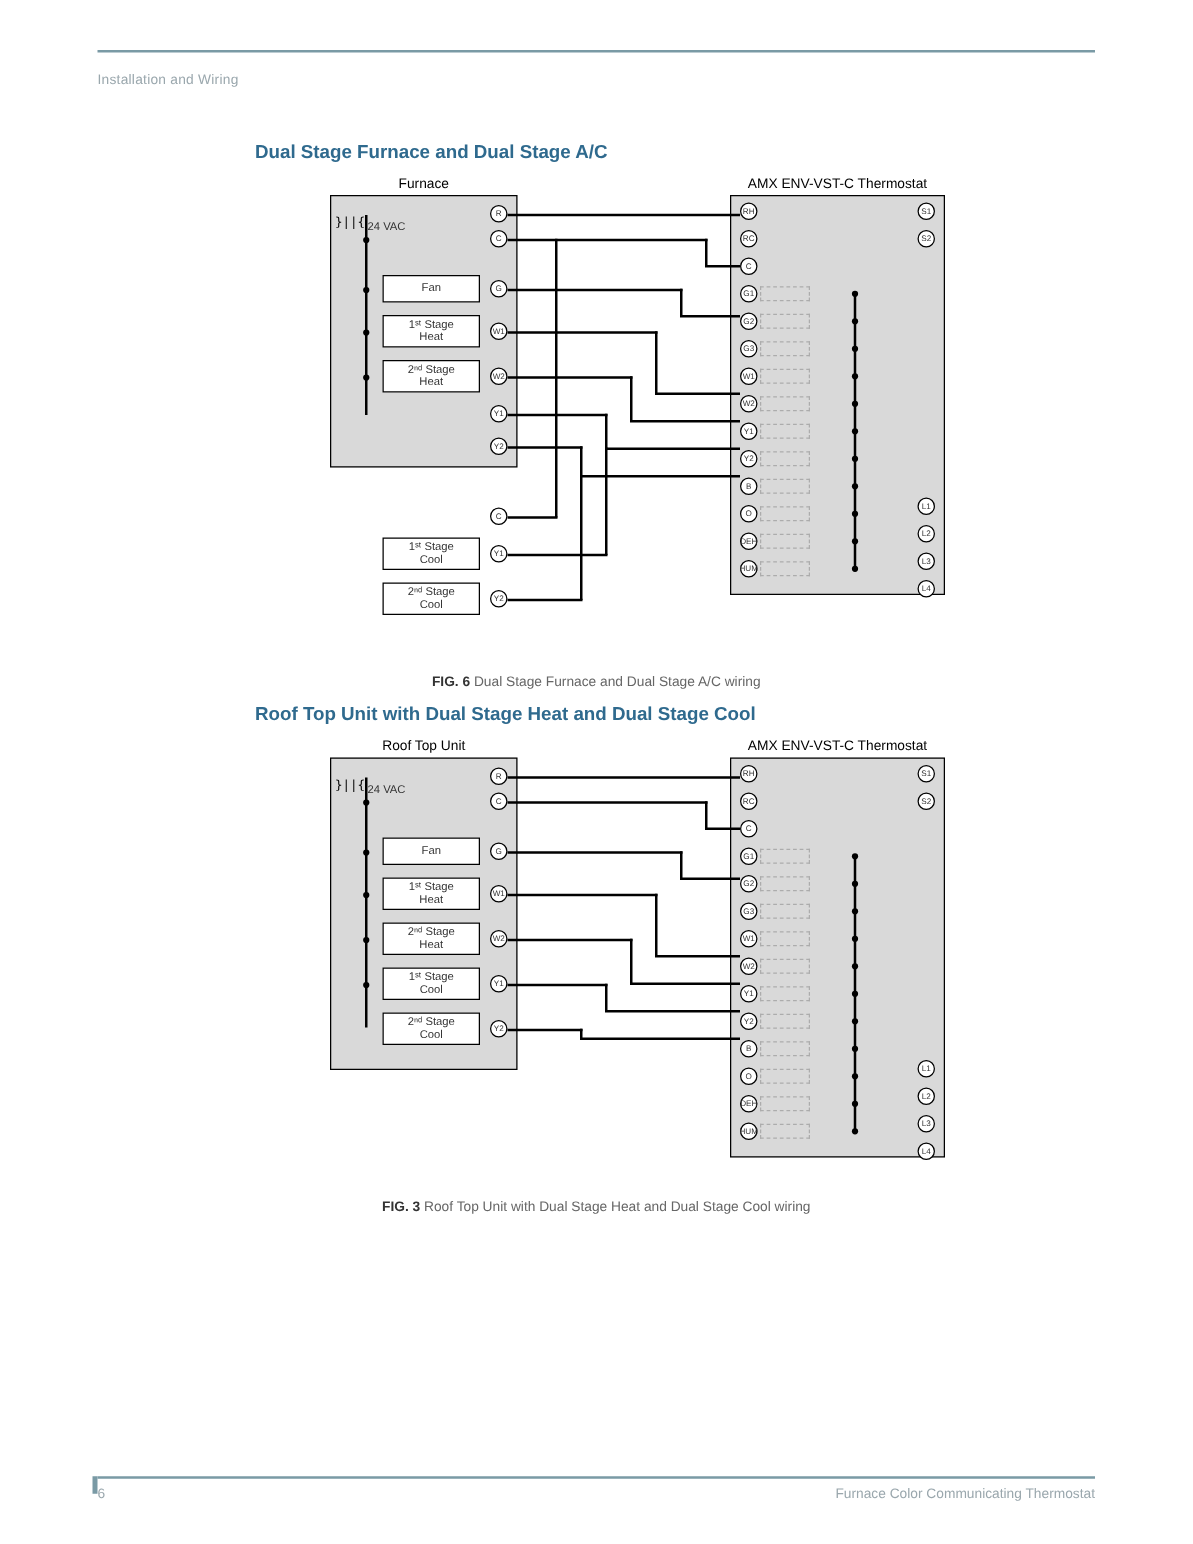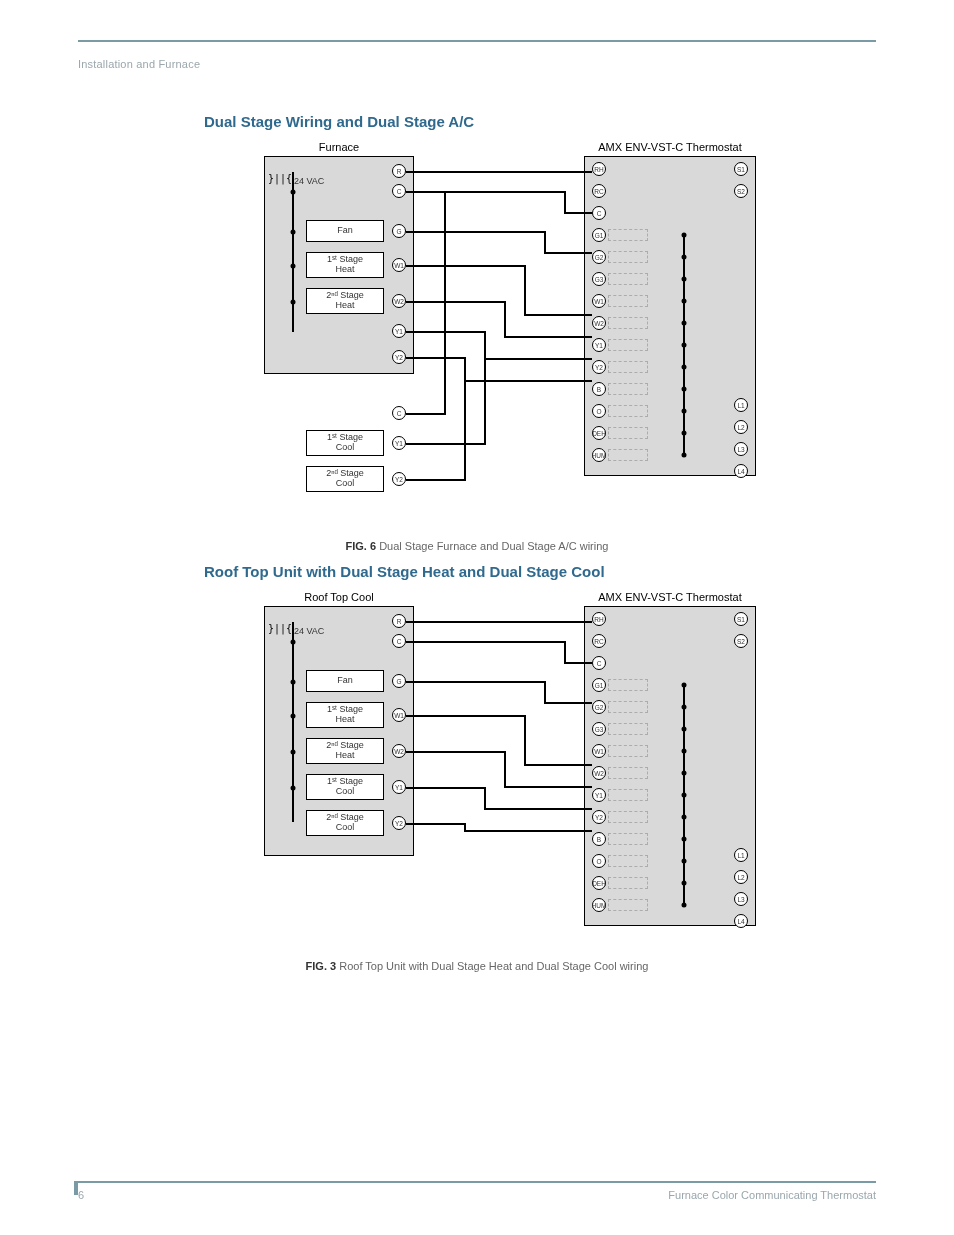--- a/index.html
+++ b/index.html
@@ -128,23 +128,23 @@
     font-family: monospace;
     font-size: 10px;
     line-height: 6px;
     color: #000;
   }
 </style>
 </head>
 <body>
 
 <div class="page-rule-top"></div>
-<div class="section-header">Installation and Furnace</div>
-
-<div class="heading h1">Dual Stage Wiring and Dual Stage A/C</div>
+<div class="section-header">Installation and Wiring</div>
+
+<div class="heading h1">Dual Stage Furnace and Dual Stage A/C</div>
 
 <div class="diagram d1">
 
   <div class="panel" style="left:0; top:16px; width:150px; height:218px;">
     <div class="panel-title">Furnace</div>
   </div>
   <div class="vac-sym" style="left:4px; top:36px;">}||{</div>
   <div class="box24" style="left:30px; top:36px;">24 VAC</div>
 
   <div class="modbox" style="left:42px; top:80px;  width:78px; height:22px;">Fan</div>
@@ -255,21 +255,21 @@
 </div>
 
 <div class="cap1 caption">
   <b>FIG. 6</b><span>  Dual Stage Furnace and Dual Stage A/C wiring</span>
 </div>
 
 <div class="heading h2">Roof Top Unit with Dual Stage Heat and Dual Stage Cool</div>
 
 <div class="diagram d2">
   <div class="panel" style="left:0; top:16px; width:150px; height:250px;">
-    <div class="panel-title">Roof Top Cool</div>
+    <div class="panel-title">Roof Top Unit</div>
   </div>
   <div class="vac-sym" style="left:4px; top:36px;">}||{</div>
   <div class="box24" style="left:30px; top:36px;">24 VAC</div>
 
   <div class="modbox" style="left:42px; top:80px;  width:78px; height:22px;">Fan</div>
   <div class="modbox" style="left:42px; top:112px; width:78px; height:26px; white-space:pre-line;">1ˢᵗ Stage
 Heat</div>
   <div class="modbox" style="left:42px; top:148px; width:78px; height:26px; white-space:pre-line;">2ⁿᵈ Stage
 Heat</div>
   <div class="modbox" style="left:42px; top:184px; width:78px; height:26px; white-space:pre-line;">1ˢᵗ Stage

